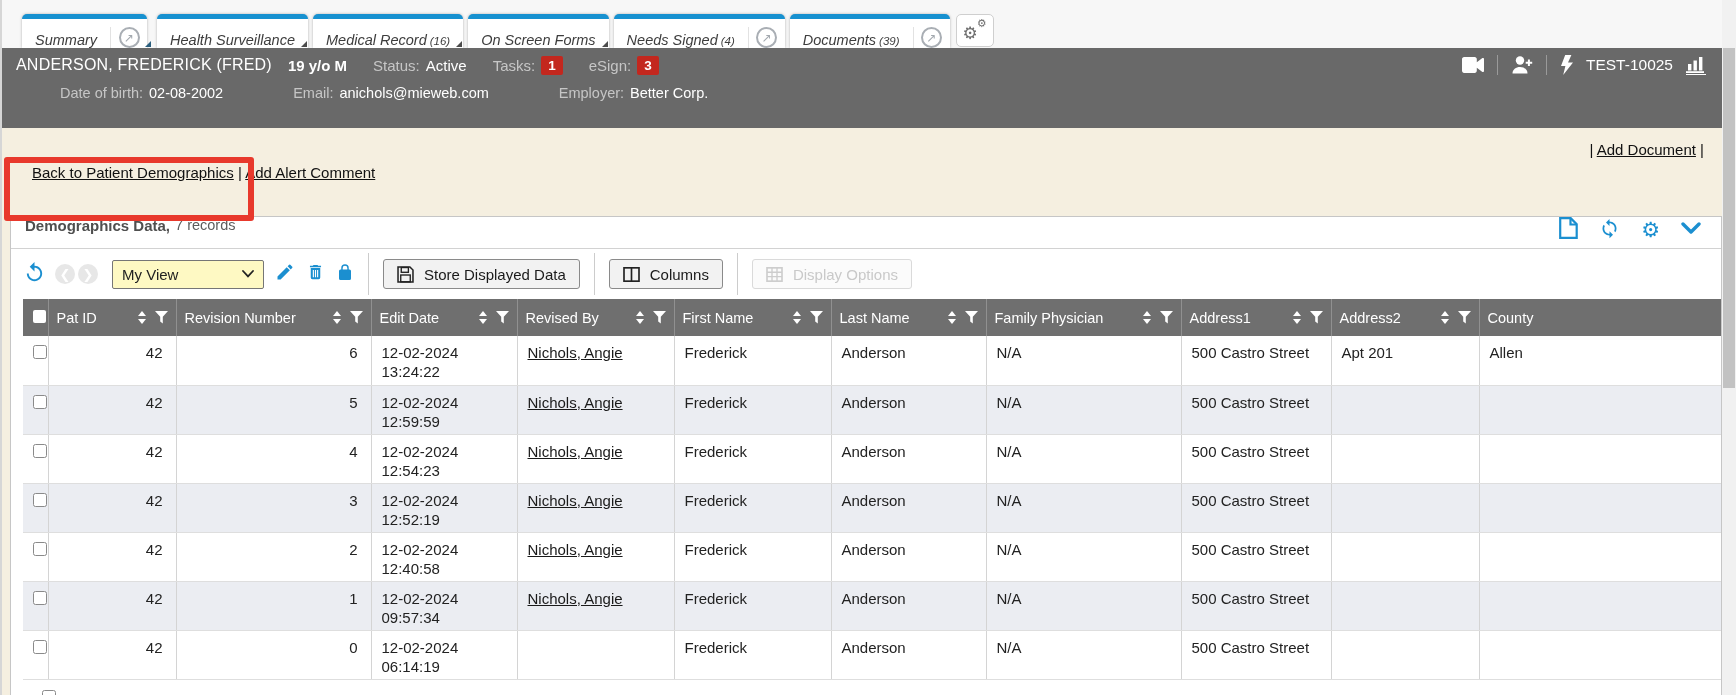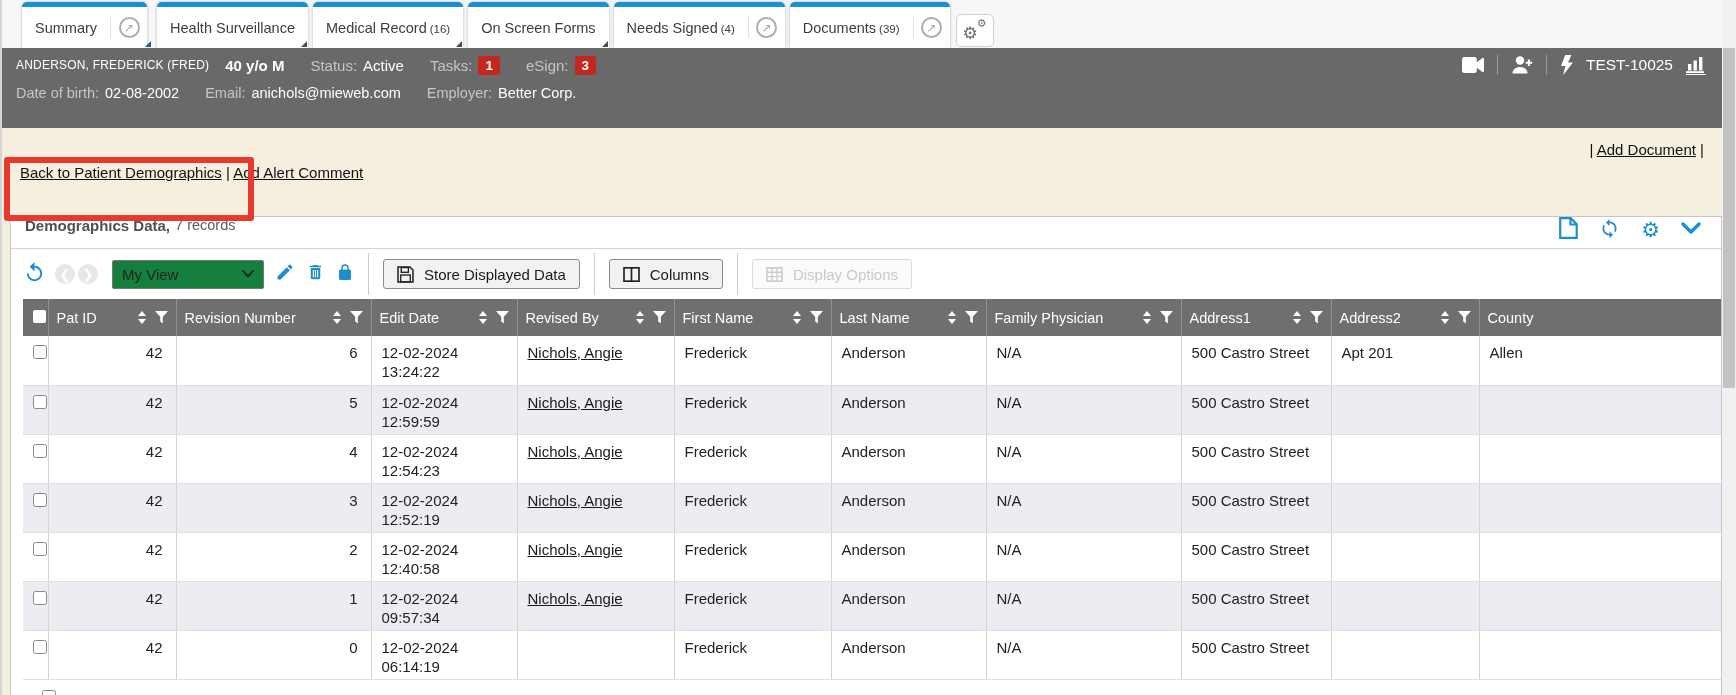--- a/index.html
+++ b/index.html
@@ -3,80 +3,80 @@
 <meta charset="utf-8">
 <style>
   * { box-sizing: border-box; margin: 0; padding: 0; }
   html,body { width:1736px; height:695px; overflow:hidden; background:#fff;
     font-family:"Liberation Sans","DejaVu Sans",sans-serif; color:#222; }
 
   
   .tabbar { position:absolute; top:0; left:0; right:14px; height:48px; background:#f7f7f7;
     display:flex; align-items:flex-end; padding-left:22px; }
   .tabs-wrap { display:flex; align-items:flex-end; gap:5px; }
-  .tab { position:relative; display:flex; align-items:center; background:#fff;
-    border-radius:5px 5px 0 0; border-top:5px solid #1791d0; height:46px;
-    box-shadow:0 0 3px rgba(0,0,0,.28); font-size:14.5px; color:#3d3d3d; cursor:pointer; }
+  .tab { position:relative; display:flex; align-items:flex-end; background:#fff;
+    border-radius:5px 5px 0 0; border-top:5px solid #1791d0; height:34px;
+    box-shadow:0 0 3px rgba(0,0,0,.28); font-size:14.5px; color:#3d3d3d; cursor:pointer;font-style:italic; }
   .tab-label { padding:0 13px; display:flex; align-items:center; gap:3px; white-space:nowrap; }
   .count { font-size:11.5px; padding-top:2px; }
   .tab.active { background:#1791d0; color:#fff; font-weight:bold; }
   .tab .ext { width:37px; border-left:1px solid #e2e2e2; display:flex; align-items:center; justify-content:center; }
   .circle-arrow { width:21px; height:21px; border:2px solid #a9aeb4; border-radius:50%;
     display:flex; align-items:center; justify-content:center; color:#a2a8ae; font-size:12px; }
   .corner { position:absolute; right:1px; bottom:1px; width:0; height:0;
     border-left:6px solid transparent; border-bottom:6px solid #4c4c4c; }
   .tab.active .corner { border-bottom-color:#2b5f7e; }
   .tab-gear { height:33px; width:38px; background:#fff; border:1px solid #cfcfcf; border-radius:5px;
     margin-left:6px; margin-bottom:1px; display:flex; align-items:center; justify-content:center; cursor:pointer; }
   .gears { position:relative; width:24px; height:22px; color:#6d6d6d; }
   .gears .g1 { position:absolute; left:0; bottom:-2px; font-size:17px; }
   .gears .g2 { position:absolute; right:0; top:-3px; font-size:11px; }
 
   
   .patient-header { position:absolute; top:48px; left:0; right:14px; height:80px;
     background:#696969; color:#fff; padding:3px 16px 0 16px; }
   .ph-row1 { display:flex; align-items:center; height:28px; font-size:15px; }
-  .ph-name { font-size:12px; letter-spacing:.2px; }
+  .ph-name { font-size:16px; letter-spacing:.2px; }
   .ph-age { margin-left:16px; font-weight:bold; }
   .ph-label { color:#c6c6c6; }
   .ph-pair { margin-left:26px; display:flex; align-items:center; gap:6px; }
   .badge { background:#c3271e; color:#fff; font-weight:bold; font-size:13.5px;
     padding:1px 7px; border-radius:2px; line-height:17px; }
   .ph-right { margin-left:auto; display:flex; align-items:center; gap:13px; }
   .ph-right svg { display:block; }
   .vdiv { width:1px; height:20px; background:#9a9a9a; }
   .chart-id { font-size:15.5px; }
   .chart-icon-link { border-bottom:1px solid #fff; padding-bottom:1px; cursor:pointer; }
   .ph-row2, .ph-row3 { display:flex; align-items:center; font-size:14.5px; height:25px; margin-top:1px; }
-  .ph-row2 .ph-pair2 { display:flex; gap:6px; margin-right:26px; }
+  .ph-row2 .ph-pair2 { display:flex; gap:6px; margin-right:26px;margin-left:44px; }
   .med-val { color:#f2c14e; }
 
   
   .content { position:absolute; top:128px; bottom:0; left:0; right:14px; background:#f5efe0; }
   .adddoc-line { position:absolute; top:13px; right:18px; font-size:15px; color:#111; }
-  .back-line { position:absolute; top:36px; left:20px; font-size:15px; color:#111; white-space:nowrap; }
+  .back-line { position:absolute; top:36px; left:32px; font-size:15px; color:#111; white-space:nowrap; }
   .lnk { color:#111; text-decoration:underline; cursor:pointer; }
   .sep { text-decoration:none; }
   .red-box { position:absolute; left:4px; top:29px; width:250px; height:64px;
     border:6px solid #e8392c; border-radius:3px; z-index:6; pointer-events:none; }
 
   
   .panel { position:absolute; top:88px; left:10px; right:0; bottom:0; background:#fff;
     border:1px solid #c6c6c6; border-bottom:none; }
   .panel-head { height:32px; display:flex; align-items:flex-start; padding:0 14px; border-bottom:1px solid #d2d2d2; }
   .panel-title { font-size:15px; font-weight:bold; color:#4f4f4f; }
   .panel-records { font-size:14.5px; color:#5c5c5c; margin-left:5px; }
   .panel-head-icons { margin-left:auto; display:flex; align-items:center; gap:21px; padding-right:6px; }
   .panel-head-icons svg, .panel-head-icons .icn { cursor:pointer; }
 
   .panel-toolbar { height:50px; display:flex; align-items:center; padding:0 12px; }
   .tb-undo { margin-right:6px; cursor:pointer; }
   .nav-circle { width:20px; height:20px; border-radius:50%; background:#e7e7e7; color:#fff;
     display:flex; align-items:center; justify-content:center; font-size:13px; font-weight:bold; margin-left:3px; }
-  .viewselect { width:152px; height:29px; border:1px solid #767676; border-radius:2px; background:#15803d;
+  .viewselect { width:152px; height:29px; border:1px solid #767676; border-radius:2px; background:#fef9c3;
     display:flex; align-items:center; justify-content:space-between; padding:0 9px;
     font-size:15px; margin-left:14px; cursor:pointer; }
   .tb-ico { margin-left:11px; cursor:pointer; }
   .tb-divider { width:1px; background:#ccc; height:42px; margin:0 14px; }
   .btn { height:30px; border:1px solid #8a8a8a; border-radius:3px; background:#f2f2f2;
     display:flex; align-items:center; gap:10px; padding:8px 13px; font-size:15px; color:#1a1a1a; cursor:pointer; }
   .btn.disabled { color:#c9c9c9; border-color:#dadada; background:#fbfbfb; cursor:default; }
 
   
   .grid-wrap { margin-left:12px; }
@@ -165,21 +165,21 @@
     <span class="gears">
         <span class="g1">⚙</span>
         <span class="g2">⚙</span>
       </span>
   </div>
 </div>
 
 <div class="patient-header">
   <div class="ph-row1">
     <span class="ph-name">ANDERSON, FREDERICK (FRED)</span>
-    <span class="ph-age">40 y/o M</span>
+    <span class="ph-age">19 y/o M</span>
     <span class="ph-pair">
         <span class="ph-label">Status:</span>
         <span>Active</span>
       </span>
     <span class="ph-pair">
         <span class="ph-label">Tasks:</span>
         <span class="badge">1</span>
       </span>
     <span class="ph-pair">
         <span class="ph-label">eSign:</span>

